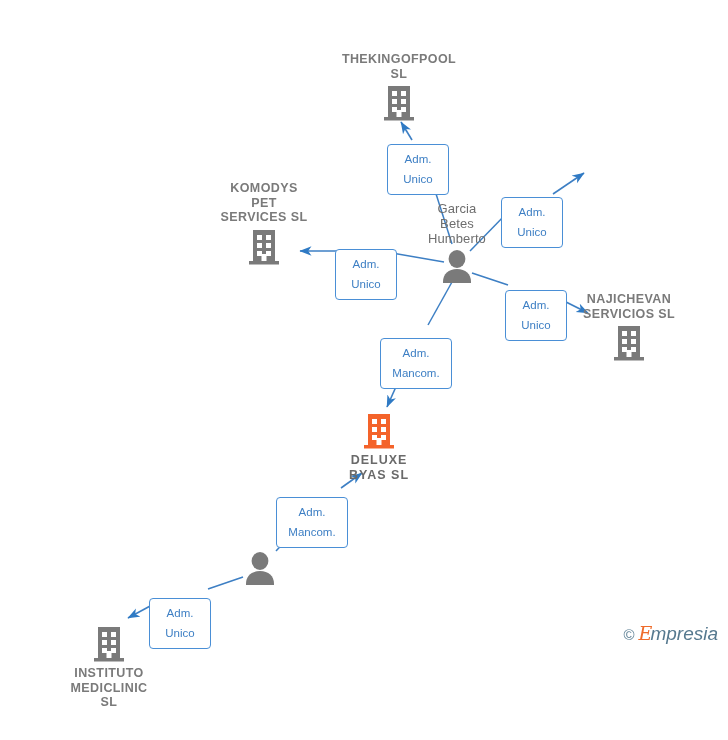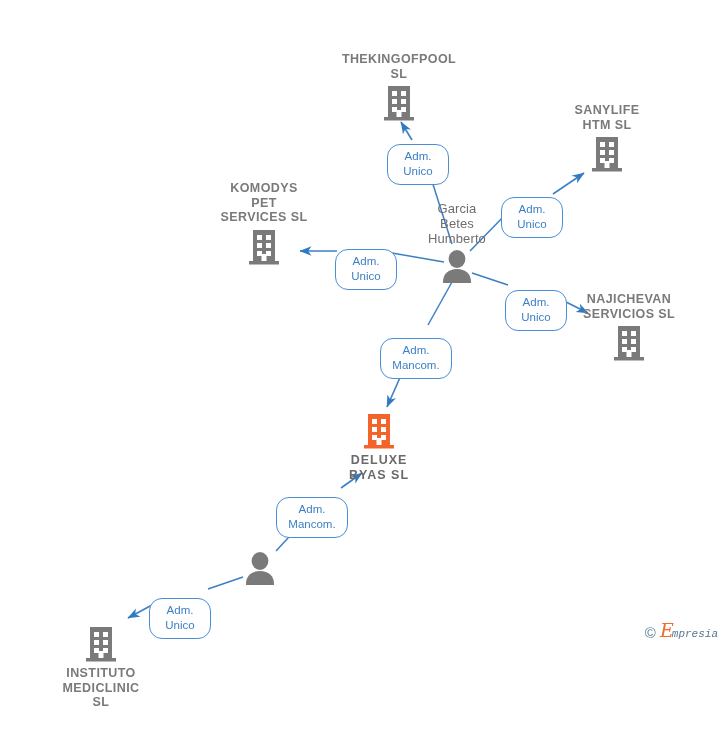--- a/index.html
+++ b/index.html
@@ -59,25 +59,25 @@
     flex-direction:column-reverse;
   }
   .node.label-top .label{
     margin-top:0;
     margin-bottom:2px;
   }
   .edge-label{
     position:absolute;
     z-index:4;
     border:1.4px solid #4a8fd6;
-    border-radius:13px;
+    border-radius:4px;
     background:#ffffff;
     color:#3d7fc4;
     font-size:11.5px;
-    line-height:15px;
+    line-height:20px;
     text-align:center;
     padding:4px 6px 5px 6px;
     width:48px;
     margin-left:-30px;
     white-space:pre-line;
     box-sizing:content-box;
   }
   #watermark{
     position:absolute;
     right:10px;bottom:8px;
@@ -92,23 +92,23 @@
     color:#5b7f94;
   }
   #watermark .wm-e{
     font-family:"DejaVu Serif", serif;
     font-style:italic;
     font-size:19px;
     color:#ef6c2b;
     line-height:19px;
   }
   #watermark .wm-rest{
-    font-family:Liberation Mono, monospace;
+    font-family:Liberation Sans, sans-serif;
     font-style:italic;
-    font-size:11px;
+    font-size:19px;
     color:#56798f;
     line-height:19px;
     margin-left:-2px;
   }
 </style>
 </head>
 <body>
 
 <div id="graph">
 
@@ -152,37 +152,20 @@
         <rect x="18" y="16" width="5" height="5" fill="#ffffff"></rect>
         <rect x="9" y="24" width="5" height="5" fill="#ffffff"></rect>
         <rect x="18" y="24" width="5" height="5" fill="#ffffff"></rect>
         <rect x="13.5" y="27" width="5" height="7" fill="#ffffff"></rect>
       </svg>
     </span>
     <span class="label">THEKINGOFPOOL
 SL</span>
   </div>
 
-  <div class="node label-top" style="left:607px;top:103px;">
-    <span class="glyph">
-      <svg width="32" height="40" viewBox="0 0 32 40" xmlns="http://www.w3.org/2000/svg">
-        <rect x="5" y="3" width="22" height="31" fill="#7a7a7a"></rect>
-        <rect x="1" y="34" width="30" height="3.5" fill="#7a7a7a"></rect>
-        <rect x="9" y="8" width="5" height="5" fill="#ffffff"></rect>
-        <rect x="18" y="8" width="5" height="5" fill="#ffffff"></rect>
-        <rect x="9" y="16" width="5" height="5" fill="#ffffff"></rect>
-        <rect x="18" y="16" width="5" height="5" fill="#ffffff"></rect>
-        <rect x="9" y="24" width="5" height="5" fill="#ffffff"></rect>
-        <rect x="18" y="24" width="5" height="5" fill="#ffffff"></rect>
-        <rect x="13.5" y="27" width="5" height="7" fill="#ffffff"></rect>
-      </svg>
-    </span>
-    <span class="label">SANYLIFE
-HTM  SL</span>
-  </div>
 
   <div class="node person label-top" style="left:457px;top:201px;">
     <span class="glyph">
       <svg width="34" height="36" viewBox="0 0 34 36" xmlns="http://www.w3.org/2000/svg">
         <ellipse cx="17" cy="11" rx="8.4" ry="9" fill="#7a7a7a"></ellipse>
         <path d="M17,21 C25.5,21 31,26.2 31,33.6 L31,35 L3,35 L3,33.6 C3,26.2 8.5,21 17,21 Z" fill="#7a7a7a"></path>
       </svg>
     </span>
     <span class="label">Garcia
 Betes
@@ -246,21 +229,21 @@
 
   <div class="node person" style="left:260px;top:550px;">
     <span class="glyph">
       <svg width="34" height="36" viewBox="0 0 34 36" xmlns="http://www.w3.org/2000/svg">
         <ellipse cx="17" cy="11" rx="8.4" ry="9" fill="#7a7a7a"></ellipse>
         <path d="M17,21 C25.5,21 31,26.2 31,33.6 L31,35 L3,35 L3,33.6 C3,26.2 8.5,21 17,21 Z" fill="#7a7a7a"></path>
       </svg>
     </span>
   </div>
 
-  <div class="node" style="left:101px;top:624px;">
+  <div class="node" style="left:109px;top:624px;">
     <span class="glyph">
       <svg width="32" height="40" viewBox="0 0 32 40" xmlns="http://www.w3.org/2000/svg">
         <rect x="5" y="3" width="22" height="31" fill="#7a7a7a"></rect>
         <rect x="1" y="34" width="30" height="3.5" fill="#7a7a7a"></rect>
         <rect x="9" y="8" width="5" height="5" fill="#ffffff"></rect>
         <rect x="18" y="8" width="5" height="5" fill="#ffffff"></rect>
         <rect x="9" y="16" width="5" height="5" fill="#ffffff"></rect>
         <rect x="18" y="16" width="5" height="5" fill="#ffffff"></rect>
         <rect x="9" y="24" width="5" height="5" fill="#ffffff"></rect>
         <rect x="18" y="24" width="5" height="5" fill="#ffffff"></rect>

